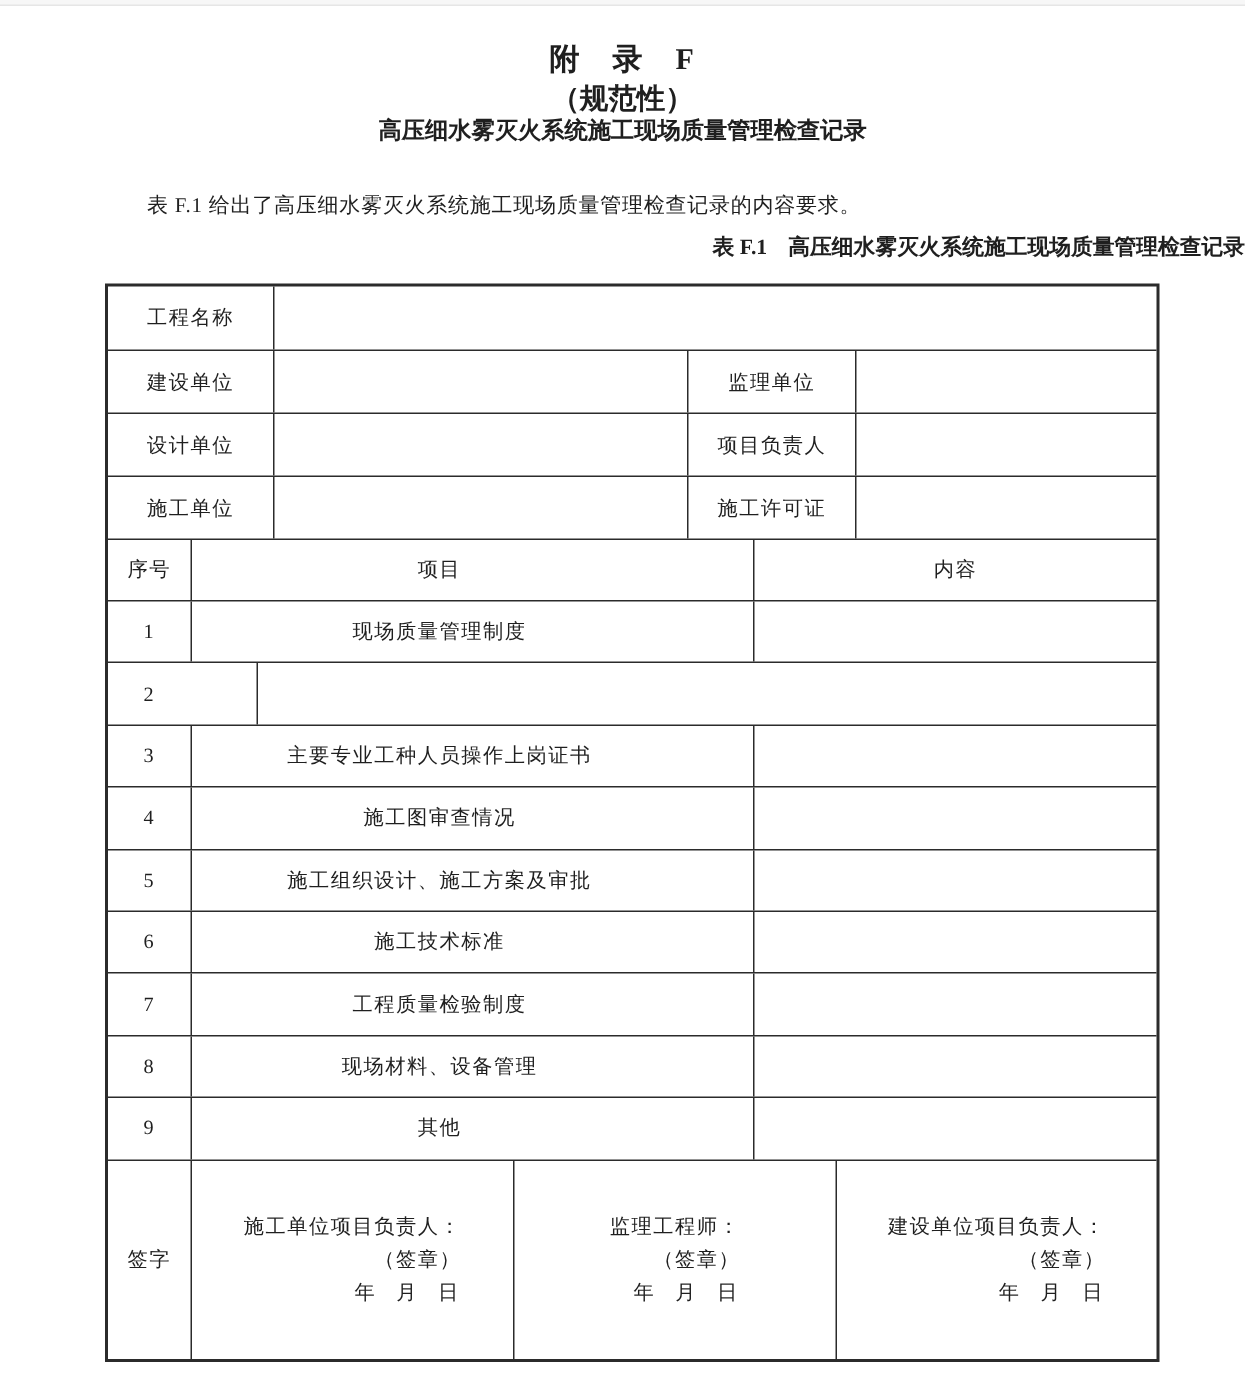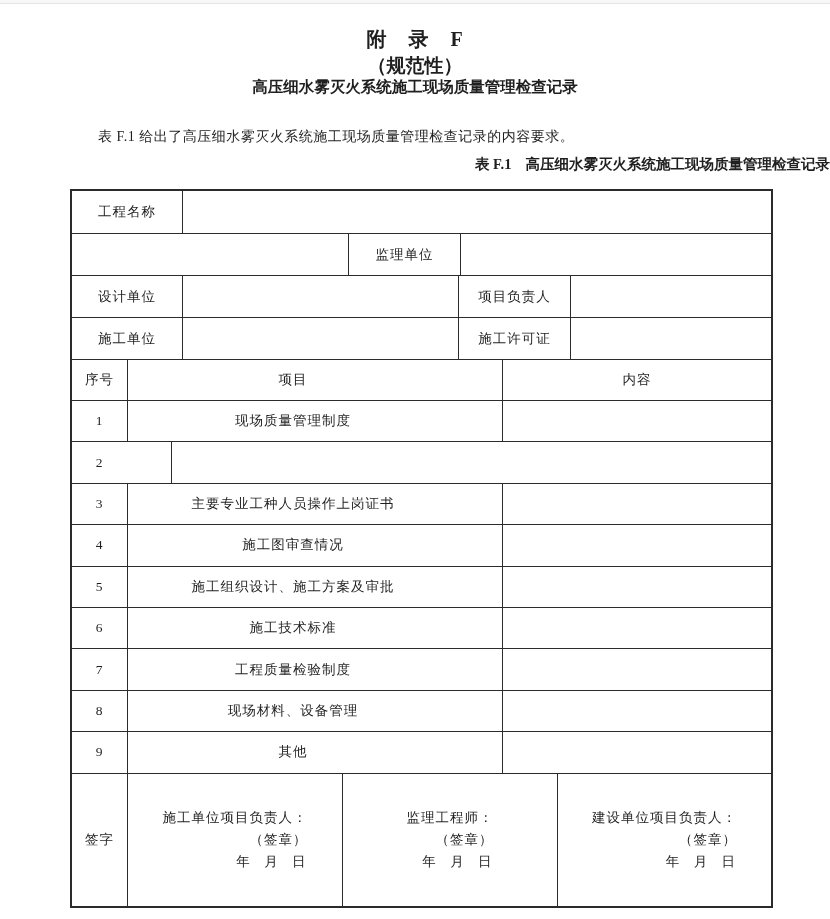--- a/index.html
+++ b/index.html
@@ -87,20 +87,21 @@
 </div>
 
 <div class="sheet">
 
   <div class="row r-info">
     <div class="cell c-label">工程名称</div>
     <div class="cell c-value"></div>
   </div>
 
   <div class="row r-info">
+    <div class="cell c-label">建设单位</div>
     <div class="cell c-value-mid"></div>
     <div class="cell c-label2">监理单位</div>
     <div class="cell c-value"></div>
   </div>
 
   <div class="row r-info">
     <div class="cell c-label">设计单位</div>
     <div class="cell c-value-mid"></div>
     <div class="cell c-label2">项目负责人</div>
     <div class="cell c-value"></div>

